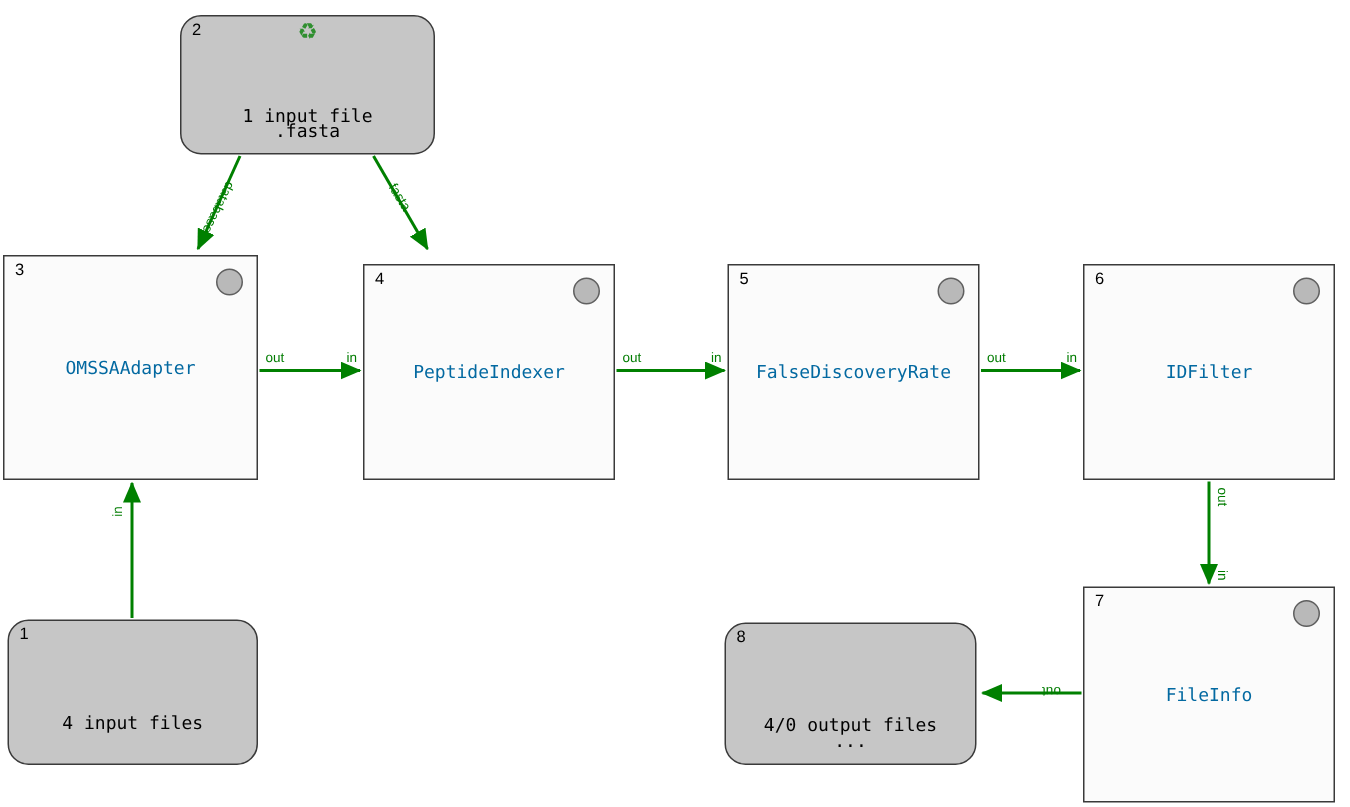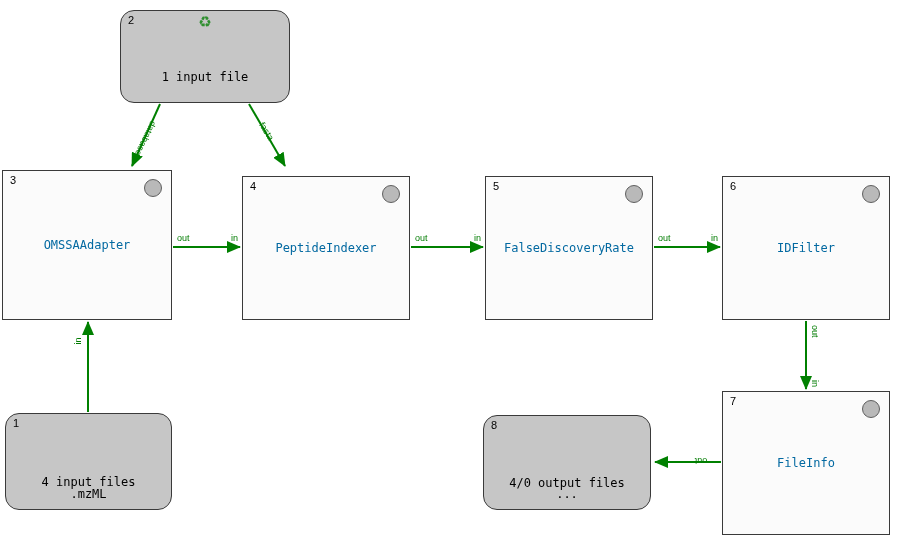--- a/index.html
+++ b/index.html
@@ -78,20 +78,21 @@
     <text class="edge-label" text-anchor="middle" transform="translate(81,341) rotate(-90)">in</text>
 
     <line class="edge-line" x1="721" y1="462" x2="655" y2="462" marker-end="url(#ah)"></line>
     <text class="edge-label" text-anchor="middle" transform="translate(701,458) rotate(180)">out</text>
   </svg>
 
   <div class="node io" style="left:120px; top:10px; width:170px; height:93px;">
     <span class="node-num">2</span>
     <span class="recycle-icon">♻</span>
     <div class="io-title">1 input file</div>
+    <div class="io-sub">.fasta</div>
   </div>
 
   <div class="node tool" style="left:2px; top:170px; width:170px; height:150px;">
     <span class="node-num">3</span>
     <span class="status-circle"></span>
     <div class="tool-label">OMSSAAdapter</div>
   </div>
 
   <div class="node tool" style="left:242px; top:176px; width:168px; height:144px;">
     <span class="node-num">4</span>
@@ -107,21 +108,20 @@
 
   <div class="node tool" style="left:722px; top:176px; width:168px; height:144px;">
     <span class="node-num">6</span>
     <span class="status-circle"></span>
     <div class="tool-label">IDFilter</div>
   </div>
 
   <div class="node io" style="left:5px; top:413px; width:167px; height:97px;">
     <span class="node-num">1</span>
     <div class="io-title">4 input files</div>
-    <div class="io-sub">.mzML</div>
   </div>
 
   <div class="node tool" style="left:722px; top:391px; width:168px; height:144px;">
     <span class="node-num">7</span>
     <span class="status-circle"></span>
     <div class="tool-label">FileInfo</div>
   </div>
 
   <div class="node io" style="left:483px; top:415px; width:168px; height:95px;">
     <span class="node-num">8</span>

